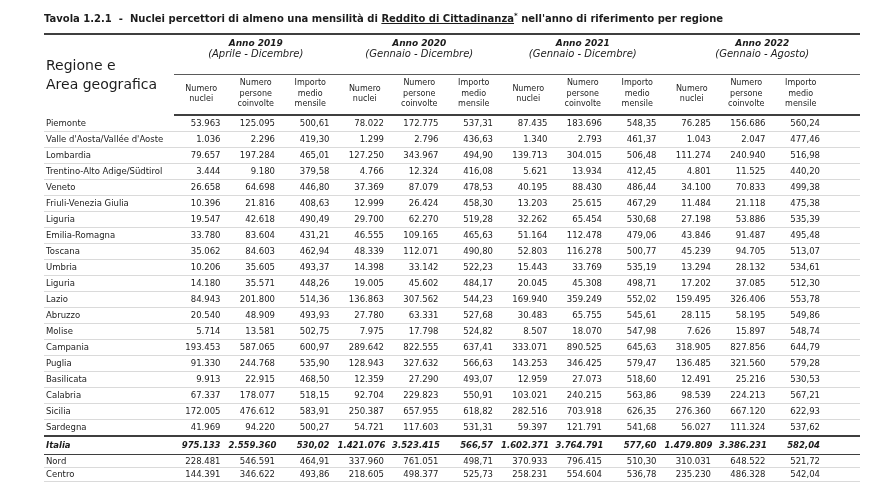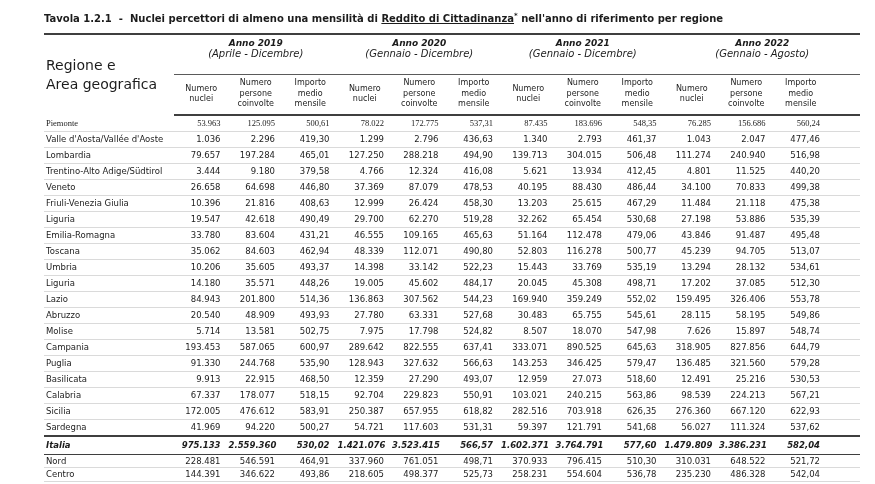--- a/index.html
+++ b/index.html
@@ -52,21 +52,21 @@
     white-space: pre-line;
     padding: 3px 0 4px 0;
     border-bottom: 2px solid #3f3f3f;
   }
   th.sub-spacer { border-bottom: 2px solid #3f3f3f; }
 
   td.region-name { font-size: 8.5px; text-align: left; padding-left: 2px; white-space: nowrap; }
   td.num { font-size: 8.5px; text-align: right; padding-right: 8px; white-space: nowrap; }
 
   tr.region-row td { height: 15px; border-top: 1px solid #dadada; }
-  tr.region-row:first-child td { border-top: none; font-family: Liberation Serif, serif; }
+  tr.region-row:first-child td { border-top: none; }
 
   tr.total-row td {
     height: 17px;
     font-weight: bold; font-style: italic;
     border-top: 2px solid #3f3f3f;
     border-bottom: 1px solid #3f3f3f;
   }
   tr.area-row td { height: 12.5px; border-top: 1px solid #dadada; }
   tr.area-row:last-child td { border-bottom: 2.5px solid #3f3f3f; margin-top: 11px; }
 </style>
@@ -185,21 +185,21 @@
           <td class="num">2.047</td>
           <td class="num">477,46</td>
           <td class="row-spacer"></td>
         </tr>
         <tr class="region-row">
           <td class="region-name">Lombardia</td>
           <td class="num">79.657</td>
           <td class="num">197.284</td>
           <td class="num">465,01</td>
           <td class="num">127.250</td>
-          <td class="num">288.218</td>
+          <td class="num">343.967</td>
           <td class="num">494,90</td>
           <td class="num">139.713</td>
           <td class="num">304.015</td>
           <td class="num">506,48</td>
           <td class="num">111.274</td>
           <td class="num">240.940</td>
           <td class="num">516,98</td>
           <td class="row-spacer"></td>
         </tr>
         <tr class="region-row">

